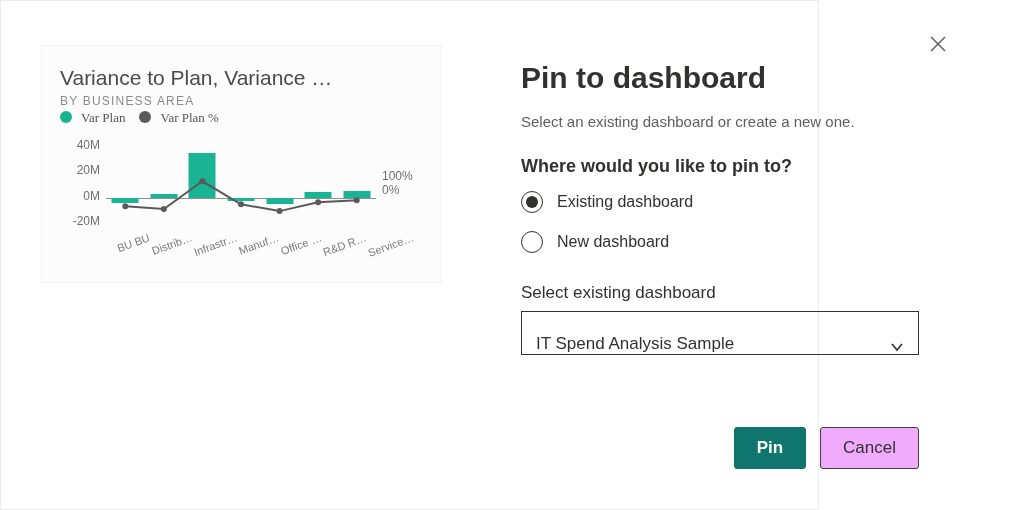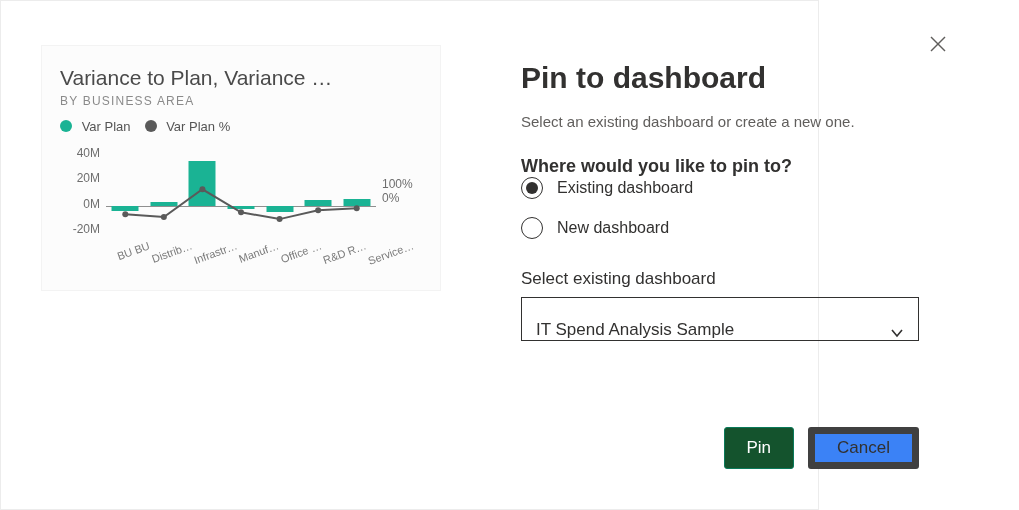--- a/index.html
+++ b/index.html
@@ -36,21 +36,21 @@
     width: 400px;
     background: #fcfcfc;
     border: 1px solid #f3f3f3;
     padding: 20px 18px 22px 18px;
   }
   .tile-title { font-size: 21px; color:#4a4a4a; font-weight:400; }
   .tile-subtitle {
     font-size: 12px; letter-spacing: 1.2px;
     color:#8a8a8a; margin-top: 4px;
   }
-  .legend { display:flex; gap:14px; margin-top:11px; font-size:13px; color:#555; }
+  .legend { display:flex; gap:14px; margin-top:2px; font-size:13px; color:#555;font-family:Liberation Serif, serif; }
   .swatch { width:12px;height:12px;border-radius:50%;display:inline-block;margin-right:6px;vertical-align:-1px;}
   .swatch.teal { background:#1ab394; }
   .swatch.grey { background:#5a5a5a; }
 
   .chart-wrap { position: relative; margin-top: 12px; }
   .y-axis-left {
     position:absolute; left:0; top:0;
     font-size:12px; color:#6e6e6e;
     display:flex;flex-direction:column;justify-content:space-between;
     height:90px; text-align:right; width:40px;
@@ -76,36 +76,36 @@
   .bar { position:absolute; left:50%; transform:translateX(-50%); width:70%; background:#1ab394;}
   .x-labels { display:flex; margin-left:46px; margin-right:44px; margin-top:6px;}
   .xl { flex:1; font-size:11px; color:#7a7a7a; text-align:center; transform:rotate(-20deg); transform-origin: top right; white-space:nowrap; overflow:visible; position:relative; height:26px;}
   .xl span{display:inline-block;position:relative;left:8px;}
   .line-svg { position:absolute; left:0; top:0; width:270px; height:90px; }
 
   
   .h1 { font-size: 30px; font-weight:600; color:#323130; }
   .sub { margin-top: 18px; font-size: 15px; color:#605e5c; }
   .q { margin-top: 26px; font-size:18px; font-weight:600; }
-  .radios { margin-top:0; display:flex; flex-direction:column; gap:18px;}
+  .radios { margin-top:14px; display:flex; flex-direction:column; gap:18px;}
   .radio { display:flex; align-items:center; gap:14px; font-size:16px; cursor:pointer;}
   .radio .circ { width:22px;height:22px;border:1.5px solid #323130;border-radius:50%;display:flex;align-items:center;justify-content:center;}
   .radio .circ .dot{width:12px;height:12px;border-radius:50%;background:#323130;}
   .sel-label{ margin-top:30px; font-size:17px; }
   .select {
     margin-top:8px; width:398px; height:44px;
     border:1px solid #323130; display:flex;align-items:flex-end;
     justify-content:space-between;
     padding:0 14px; font-size:17px; cursor:pointer;
   }
   .select svg{width:14px;height:14px;stroke:#323130;stroke-width:1.6;fill:none;}
   .actions{ position:absolute; right:60px; bottom:40px; display:flex; gap:14px;}
   .btn{ height:42px; padding:0 22px; font-size:17px; border-radius:3px; cursor:pointer; display:flex;align-items:center;}
-  .btn-primary{ background:#14532d; color:#fff; border:1px solid #0a7a5a; font-weight:400;}
-  .btn-secondary{ background:#3b82f6; border:7px solid #404040; color:#323130;}
+  .btn-primary{ background:#0f766e; color:#fff; border:1px solid #0a7a5a; font-weight:700;}
+  .btn-secondary{ background:#f0abfc; border:1px solid #404040; color:#323130;}
 </style>
 </head>
 <body>
 
 <div class="modal">
 
   <div class="left">
     <div class="tile">
       <div class="tile-title">Variance to Plan, Variance …</div>
       <div class="tile-subtitle">BY BUSINESS AREA</div>

